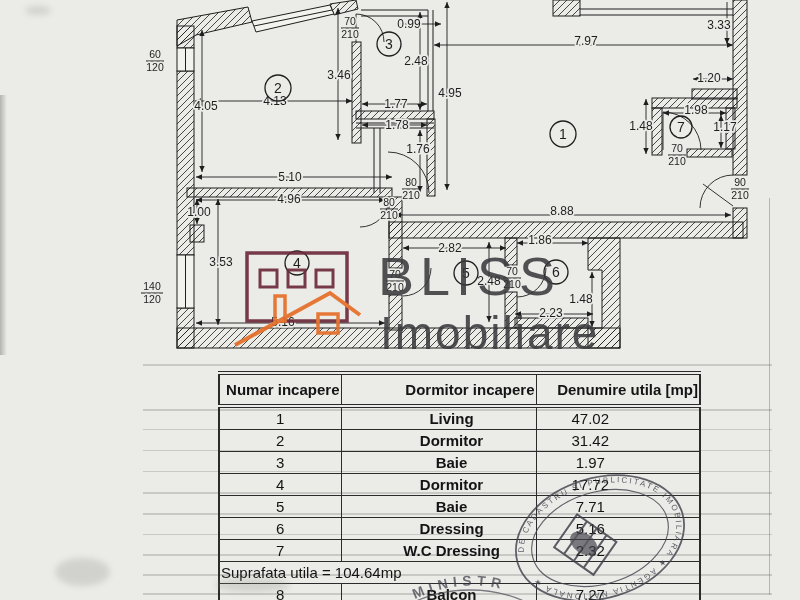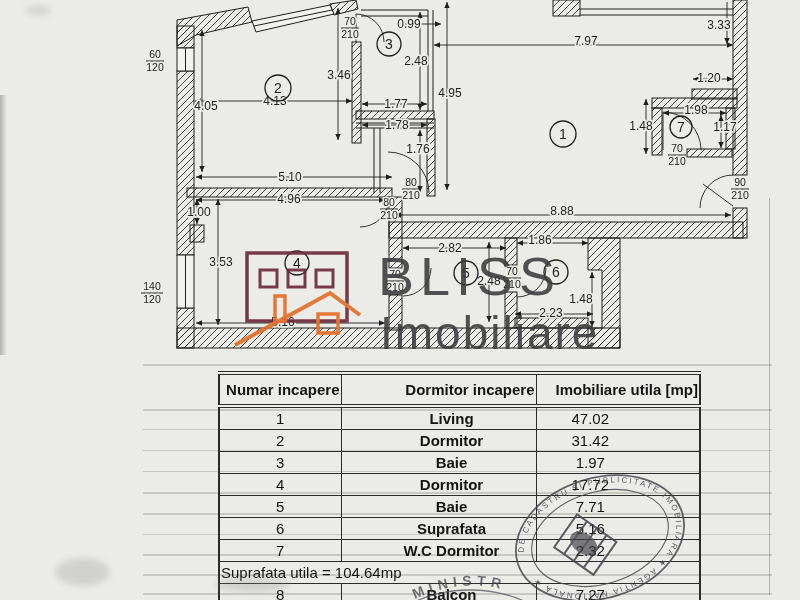--- a/index.html
+++ b/index.html
@@ -286,21 +286,21 @@
   <table id="areas">
     <colgroup>
         <col style="width:122px">
         <col style="width:195px">
         <col style="width:164px">
       </colgroup>
     <thead>
       <tr>
         <th>Numar incapere</th>
         <th>Dormitor incapere</th>
-        <th>Imobiliare utila [mp]</th>
+        <th>Denumire utila [mp]</th>
       </tr>
     </thead>
     <tbody>
         <tr>
           <td class="c-nr">1</td>
           <td class="c-name">Living</td>
           <td class="c-area">47.02</td>
         </tr>
         <tr>
           <td class="c-nr">2</td>
@@ -317,26 +317,26 @@
           <td class="c-name">Dormitor</td>
           <td class="c-area">17.72</td>
         </tr>
         <tr>
           <td class="c-nr">5</td>
           <td class="c-name">Baie</td>
           <td class="c-area">7.71</td>
         </tr>
         <tr>
           <td class="c-nr">6</td>
-          <td class="c-name">Suprafata</td>
+          <td class="c-name">Dressing</td>
           <td class="c-area">5.16</td>
         </tr>
         <tr>
           <td class="c-nr">7</td>
-          <td class="c-name">W.C Dormitor</td>
+          <td class="c-name">W.C Dressing</td>
           <td class="c-area">2.32</td>
         </tr>
         <tr>
           <td colspan="3" class="merged">Suprafata utila = 104.64mp</td>
         </tr>
         <tr>
           <td class="c-nr">8</td>
           <td class="c-name">Balcon</td>
           <td class="c-area">7.27</td>
         </tr>

